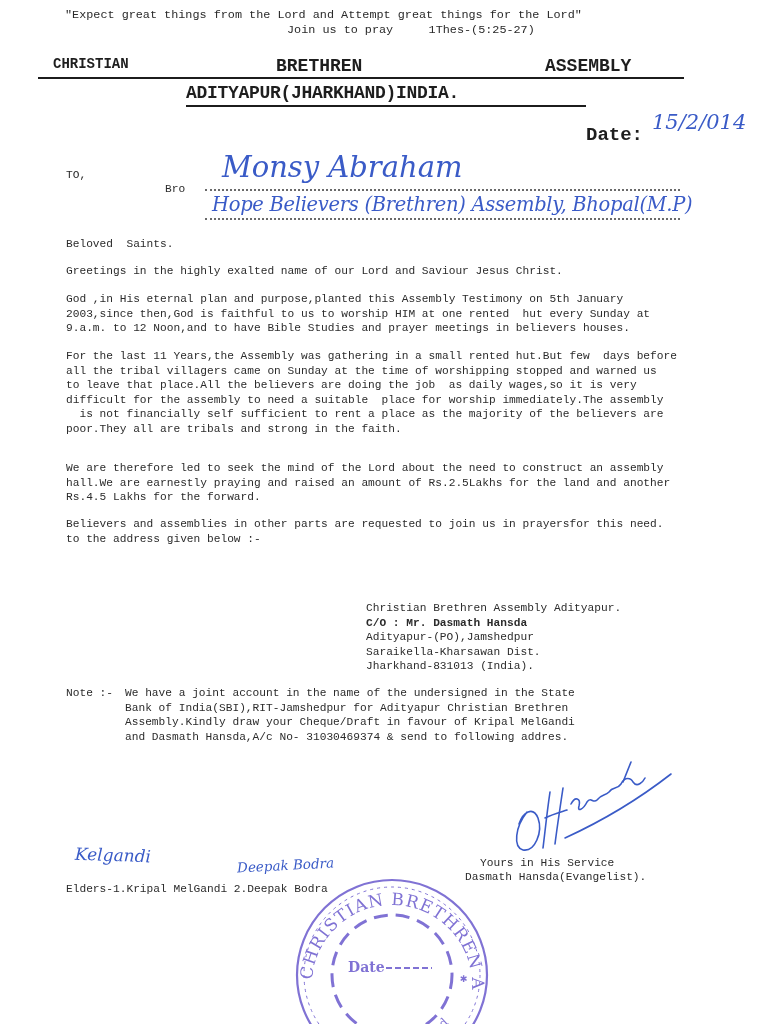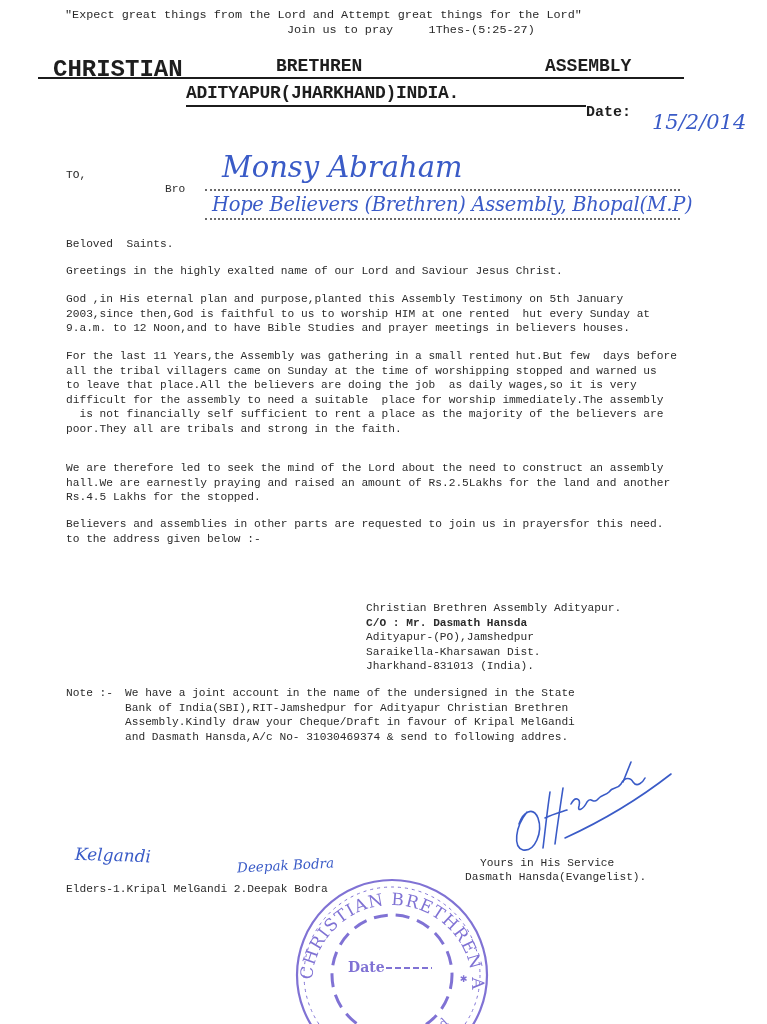--- a/index.html
+++ b/index.html
@@ -11,29 +11,29 @@
   .hand { font-family: "DejaVu Serif", serif; font-style: italic; color: #3a5bc7; white-space: nowrap; }
   .rule { position: absolute; background: #1c1c1c; }
   .dotted { position: absolute; border-bottom: 2px dotted #6a6a6a; height: 0; }
 </style>
 </head>
 <body>
 
 <div class="abs mono" style="left:65px; top:8px; font-size:11.8px; color:#2a2a2a;">"Expect great things from the Lord and Attempt great things for the Lord"</div>
 <div class="abs mono" style="left:287px; top:23px; font-size:11.8px; color:#2a2a2a;">Join us to pray     1Thes-(5:25-27)</div>
 
-<div class="abs mono" style="left:53px; top:56px; font-size:24px; font-weight:bold; color:#1e1e1e;">CHRISTIAN</div>
+<div class="abs mono" style="left:53px; top:56px; font-size:14px; font-weight:bold; color:#1e1e1e;">CHRISTIAN</div>
 <div class="abs mono" style="left:276px; top:56px; font-size:18px; font-weight:bold; color:#1e1e1e;">BRETHREN</div>
 <div class="abs mono" style="left:545px; top:56px; font-size:18px; font-weight:bold; color:#1e1e1e;">ASSEMBLY</div>
 <div class="rule" style="left:38px; top:77px; width:646px; height:2px;"></div>
 
 <div class="abs mono" style="left:186px; top:83px; font-size:18px; font-weight:bold; color:#1e1e1e; letter-spacing:-0.3px;">ADITYAPUR(JHARKHAND)INDIA.</div>
 <div class="rule" style="left:186px; top:105px; width:400px; height:2px;"></div>
 
-<div class="abs mono" style="left:586px; top:104px; font-size:15px; font-weight:bold; color:#1e1e1e;">Date:</div>
+<div class="abs mono" style="left:586px; top:124px; font-size:19px; font-weight:bold; color:#1e1e1e;">Date:</div>
 <div class="abs hand" style="left:652px; top:110px; font-size:21px;">15/2/014</div>
 
 <div class="abs mono body-text" style="left:38px; top:168px;">TO,</div>
 <div class="abs mono body-text" style="left:137px; top:182px;">Bro</div>
 <div class="abs hand" style="left:222px; top:150px; font-size:29px;">Monsy Abraham</div>
 <div class="dotted" style="left:205px; top:189px; width:475px;"></div>
 <div class="abs hand" style="left:212px; top:193px; font-size:19.5px; letter-spacing:-0.3px;">Hope Believers (Brethren) Assembly, Bhopal(M.P)</div>
 <div class="dotted" style="left:205px; top:218px; width:475px;"></div>
 
 <div class="abs body-text" style="left:38px; top:237px;">Beloved  Saints.</div>
@@ -50,21 +50,21 @@
   <div class="body-text" style="white-space:pre;">all the tribal villagers came on Sunday at the time of worshipping stopped and warned us</div>
   <div class="body-text" style="white-space:pre;">to leave that place.All the believers are doing the job  as daily wages,so it is very</div>
   <div class="body-text" style="white-space:pre;">difficult for the assembly to need a suitable  place for worship immediately.The assembly</div>
   <div class="body-text" style="white-space:pre;text-align:center;">is not financially self sufficient to rent a place as the majority of the believers are</div>
   <div class="body-text" style="white-space:pre;">poor.They all are tribals and strong in the faith.</div>
 </div>
 
 <div style="position:absolute; left:38px; top:461px;">
   <div class="body-text" style="white-space:pre;">We are therefore led to seek the mind of the Lord about the need to construct an assembly</div>
   <div class="body-text" style="white-space:pre;">hall.We are earnestly praying and raised an amount of Rs.2.5Lakhs for the land and another</div>
-  <div class="body-text" style="white-space:pre;">Rs.4.5 Lakhs for the stopped.</div>
+  <div class="body-text" style="white-space:pre;">Rs.4.5 Lakhs for the forward.</div>
 </div>
 
 <div style="position:absolute; left:38px; top:517px;">
   <div class="body-text" style="white-space:pre;">Believers and assemblies in other parts are requested to join us in prayersfor this need.</div>
   <div class="body-text" style="white-space:pre;">to the address given below :-</div>
 </div>
 
 <div style="position:absolute; left:338px; top:601px;">
   <div class="body-text" style="white-space:pre;">Christian Brethren Assembly Adityapur.</div>
   <div class="body-text" style="white-space:pre;font-weight:bold;">C/O : Mr. Dasmath Hansda</div>

